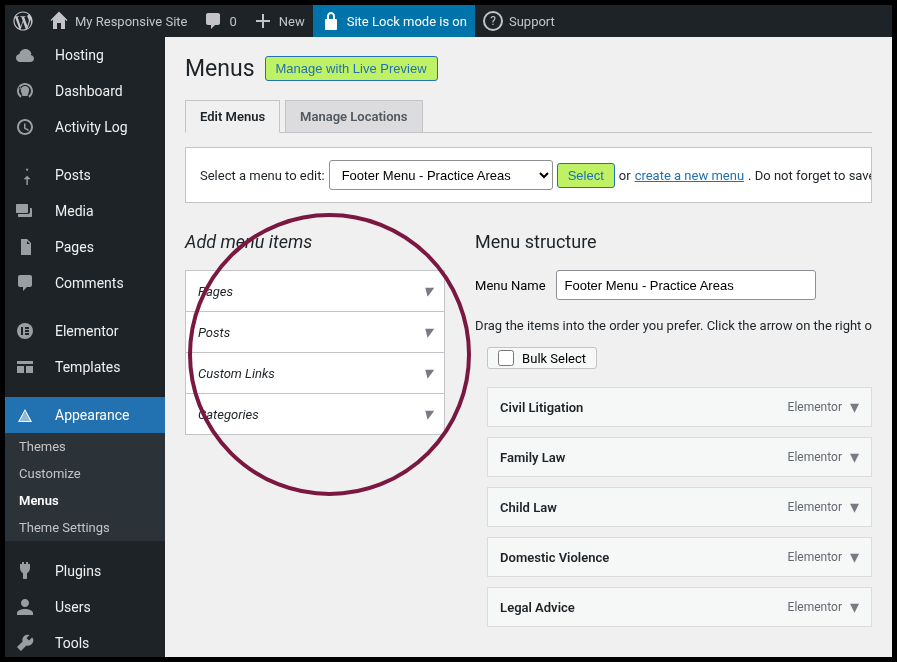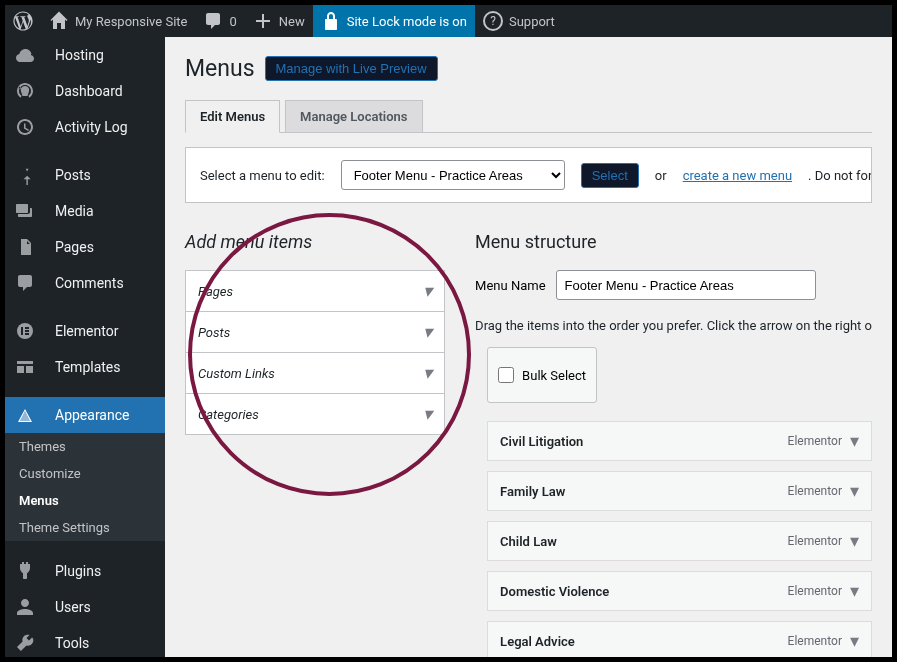--- a/index.html
+++ b/index.html
@@ -20,45 +20,45 @@
 .menu-icon { width: 20px; height: 20px; display: inline-flex; align-items: center; justify-content: center; opacity: 0.6; }
 .menu-item.active .menu-icon { opacity: 1; }
 .submenu { background: #2c3338; }
 .submenu-item { padding: 6px 10px 6px 14px; color: #c3c4c7; cursor: pointer; font-size: 13px; }
 .submenu-item.current { color: #fff; font-weight: 600; }
 
 
 .content { position: absolute; top: 32px; left: 160px; right: 0; bottom: 0; padding: 10px 20px 0 20px; overflow: hidden; }
 .heading-row { display: flex; align-items: center; gap: 10px; margin-bottom: 18px; margin-top: 8px; }
 h1 { font-size: 23px; font-weight: 400; color: #1d2327; }
-.btn-secondary { border: 1px solid #2271b1; color: #2271b1; background: #0f172a; padding: 4px 10px; border-radius: 3px; font-size: 13px; cursor: pointer; }
+.btn-secondary { border: 1px solid #2271b1; color: #2271b1; background: #bef264; padding: 4px 10px; border-radius: 3px; font-size: 13px; cursor: pointer; }
 
 .tabs { display: flex; border-bottom: 1px solid #c3c4c7; }
 .tab { padding: 8px 14px; border: 1px solid #c3c4c7; border-bottom: none; background: #dcdcde; color: #50575e; font-weight: 600; cursor: pointer; margin-right: 5px; }
 .tab.active { background: #f0f0f1; border-bottom: 1px solid #f0f0f1; margin-bottom: -1px; color: #1d2327; }
 
-.select-row { border: 1px solid #c3c4c7; background: #fff; padding: 12px 14px; margin-top: 14px; display: flex; align-items: center; gap: 16px; font-size: 13px; color: #1d2327; white-space: nowrap; overflow: hidden; }
+.select-row { border: 1px solid #c3c4c7; background: #fff; padding: 12px 14px; margin-top: 14px; display: flex; align-items: center; gap: 4px; font-size: 13px; color: #1d2327; white-space: nowrap; overflow: hidden; }
 .select-row select { padding: 4px 24px 4px 8px; border: 1px solid #8c8f94; border-radius: 3px; background: #fff; font-size: 13px; height: 30px; }
 .link { color: #2271b1; text-decoration: underline; cursor: pointer; }
 
 .columns { display: flex; gap: 30px; margin-top: 28px; }
 .col-left { width: 280px; font-style: italic; }
 .col-right { flex: 1; }
 h2.section { font-size: 18px; font-weight: 400; color: #1d2327; margin-bottom: 18px; }
 
 .accordion { border: 1px solid #c3c4c7; background: #fff; }
 .acc-row { border-bottom: 1px solid #c3c4c7; padding: 11px 12px; display: flex; justify-content: space-between; align-items: center; cursor: pointer; color: #1d2327; }
 .acc-row:last-child { border-bottom: none; }
 .caret-down { color: #787c82; font-size: 18px; line-height: 1; }
 
 .name-row { display: flex; align-items: center; gap: 10px; margin-bottom: 18px; }
 .name-row input { border: 1px solid #8c8f94; border-radius: 3px; padding: 4px 8px; font-size: 13px; height: 30px; width: 260px; }
 .desc { color: #1d2327; font-size: 13px; margin-bottom: 14px; white-space: nowrap; overflow: hidden; }
 
-.bulk { display: inline-flex; align-items: center; gap: 8px; border: 1px solid #c3c4c7; background: #f6f7f7; padding: 19px 10px; border-radius: 3px; cursor: pointer; margin-bottom: 18px; margin-left: 12px; }
+.bulk { display: inline-flex; align-items: center; gap: 8px; border: 1px solid #c3c4c7; background: #f6f7f7; padding: 2px 10px; border-radius: 3px; cursor: pointer; margin-bottom: 18px; margin-left: 12px; }
 .bulk input { width: 16px; height: 16px; }
 
 .menu-list { margin-left: 12px; }
 .mi { border: 1px solid #dcdcde; background: #f6f7f7; display: flex; justify-content: space-between; align-items: center; padding: 10px 12px; margin-bottom: 10px; cursor: move; }
 .mi-title { font-weight: 600; color: #1d2327; }
 .mi-right { display: flex; align-items: center; gap: 8px; color: #646970; font-size: 12px; }
 
 
 .anno { position: absolute; border: 4px solid #7a1841; border-radius: 50%; pointer-events: none; z-index: 50; }
 

